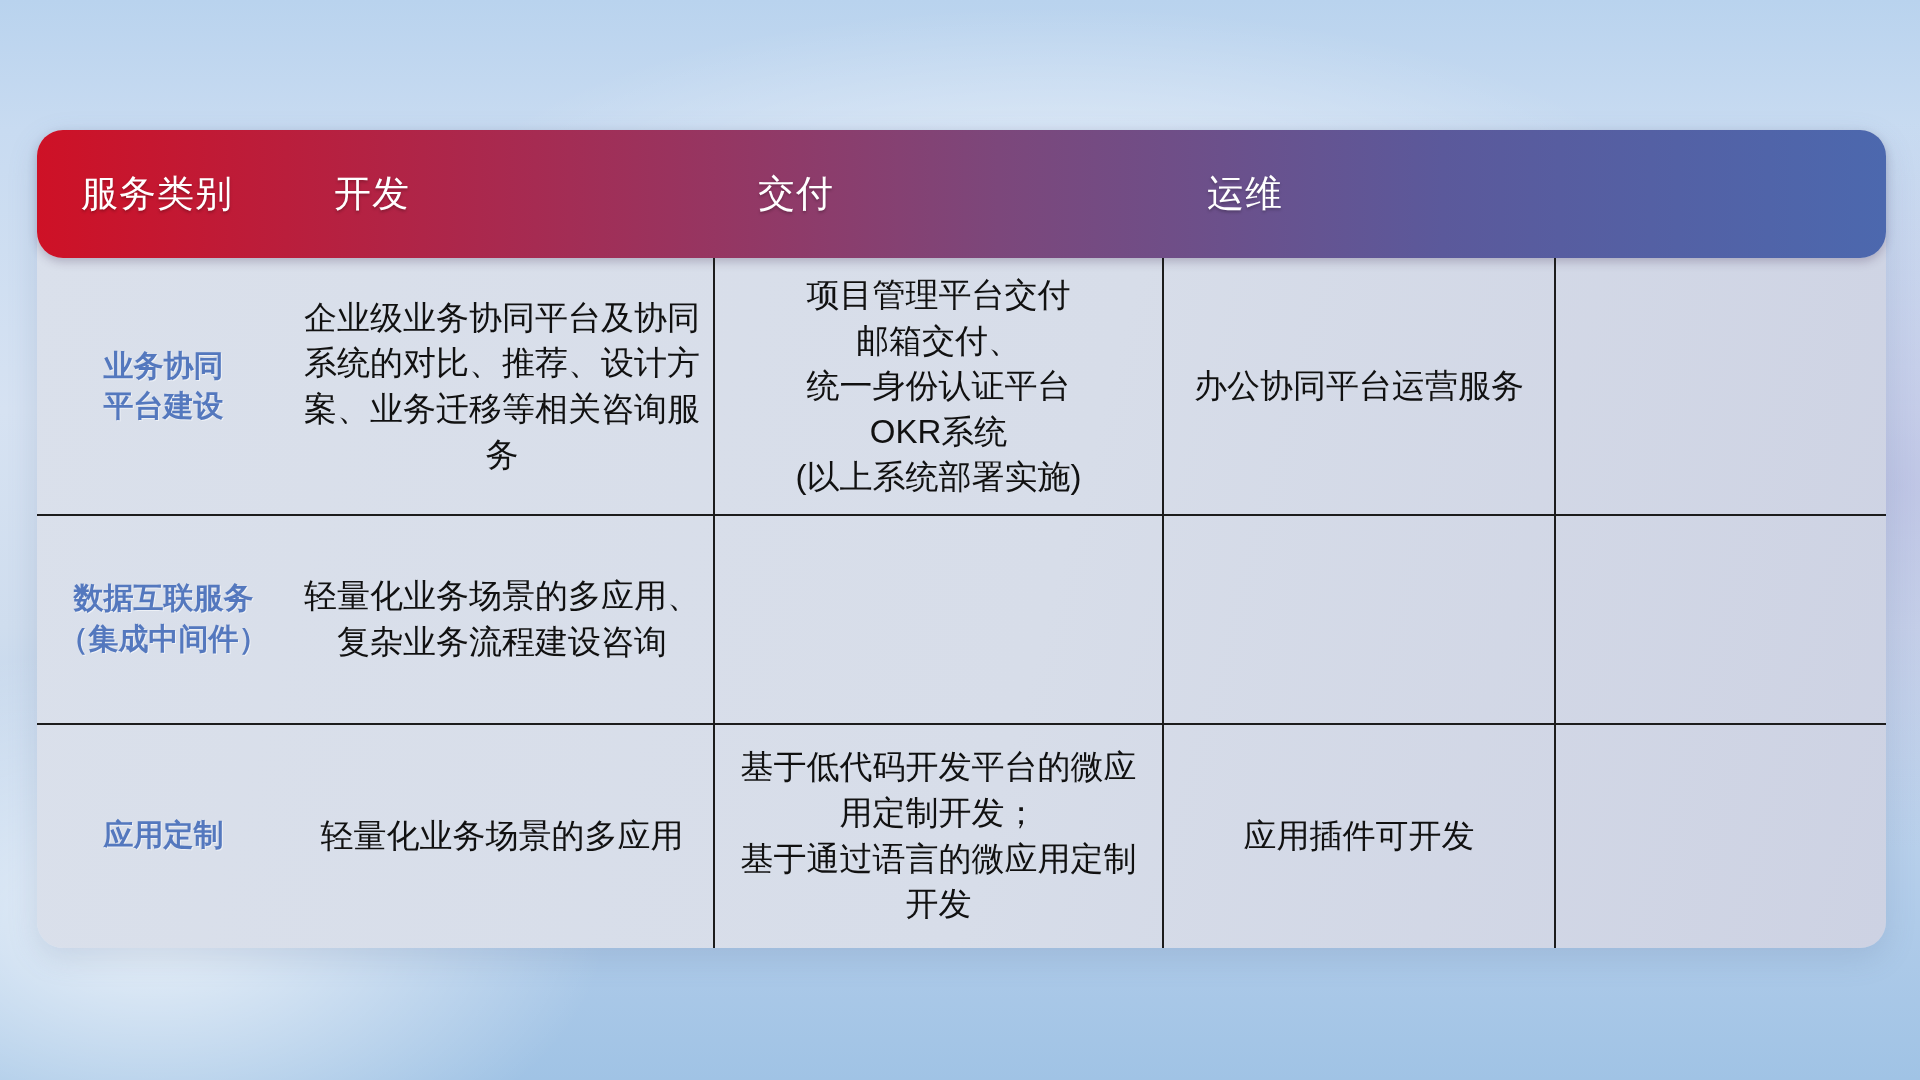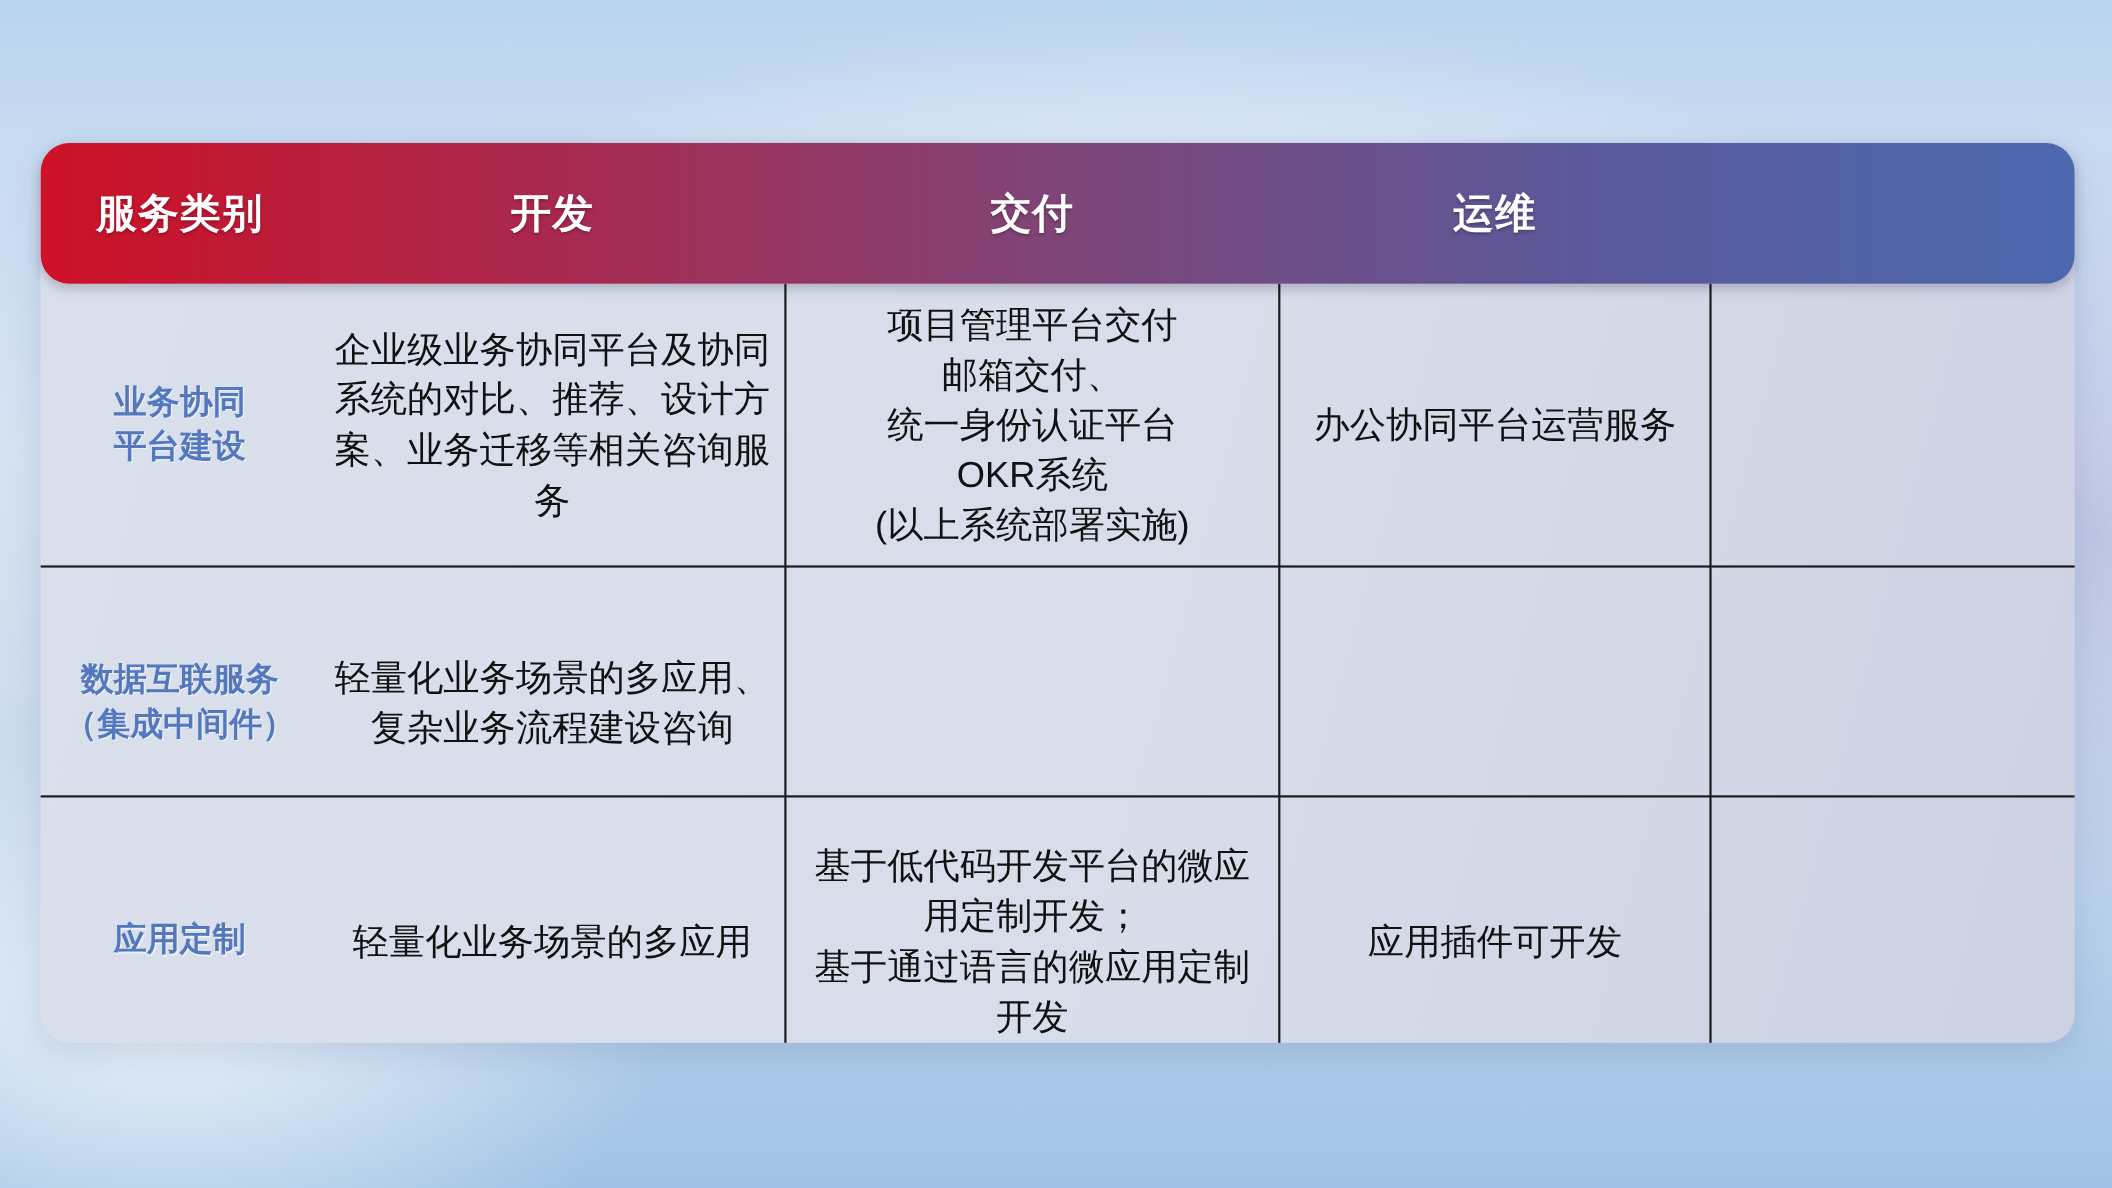--- a/index.html
+++ b/index.html
@@ -31,31 +31,32 @@
       var(--hg2,#A62B52) 27%,
       var(--hg3,#7C477B) 52%,
       var(--hg4,#5B599B) 76%,
       var(--hg5,#4C68AE) 100%);
     display:grid;
     grid-template-columns:253px 424px 449px 392px 331px;
     align-items:center;
     box-shadow:0 4px 10px rgba(60,40,80,0.25);
   }
   .header .hcell{
-    text-align:center;color:#fff;font-size:37px;font-weight:bold;
+    color:#fff;font-size:37px;font-weight:normal;
     text-shadow:0 2px 3px rgba(0,0,0,0.25);
     letter-spacing:1px;
+    margin-left:44px;
   }
   .tbody{position:absolute;left:0;top:128px;width:1849px;height:690px;}
   .trow{
     display:grid;
     grid-template-columns:253px 424px 449px 392px 331px;
   }
   .trow.r1{height:256px;}
-  .trow.r2{height:209px;margin-top:20px;}
+  .trow.r2{height:209px;}
   .trow.r3{height:225px;}
   .tcell{
     display:flex;align-items:center;justify-content:center;
     text-align:center;
     padding:8px 14px;box-sizing:border-box;
     font-size:33px;line-height:1.38;color:#111;
     white-space:pre-line;
   }
   .tcell.cat{
     color:var(--title-blue,#5478BE);

